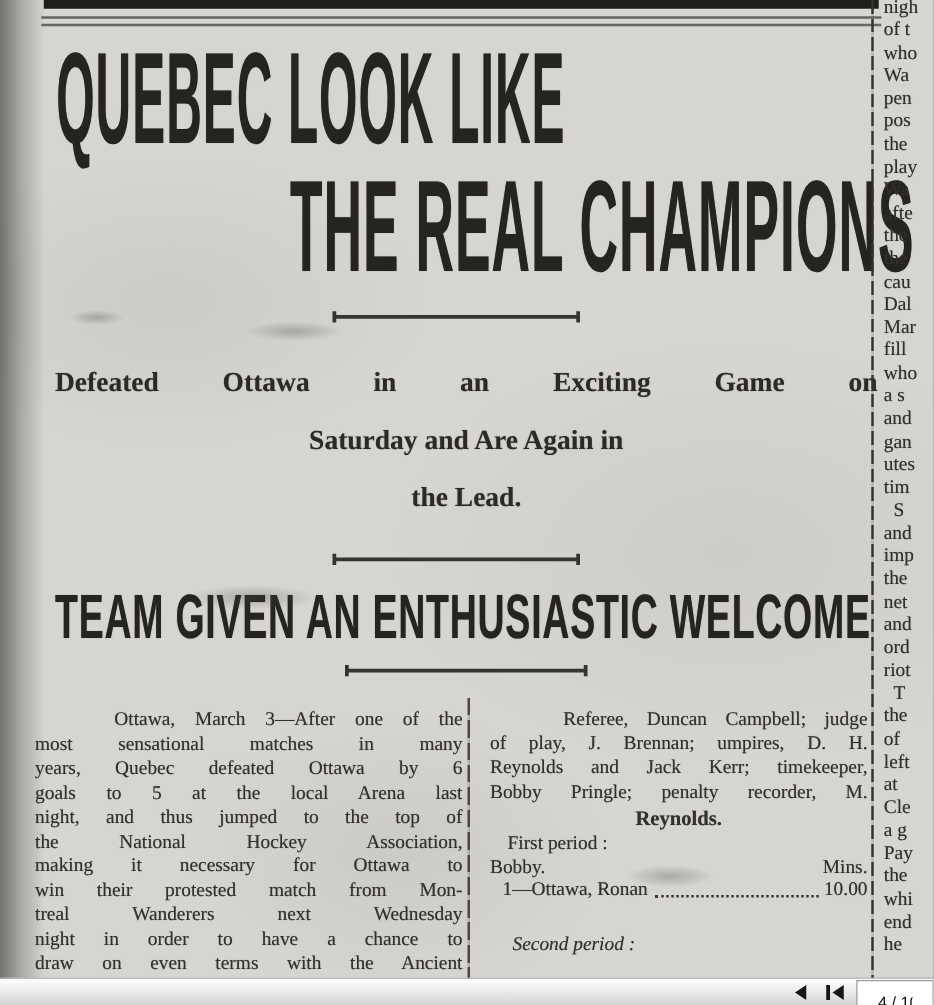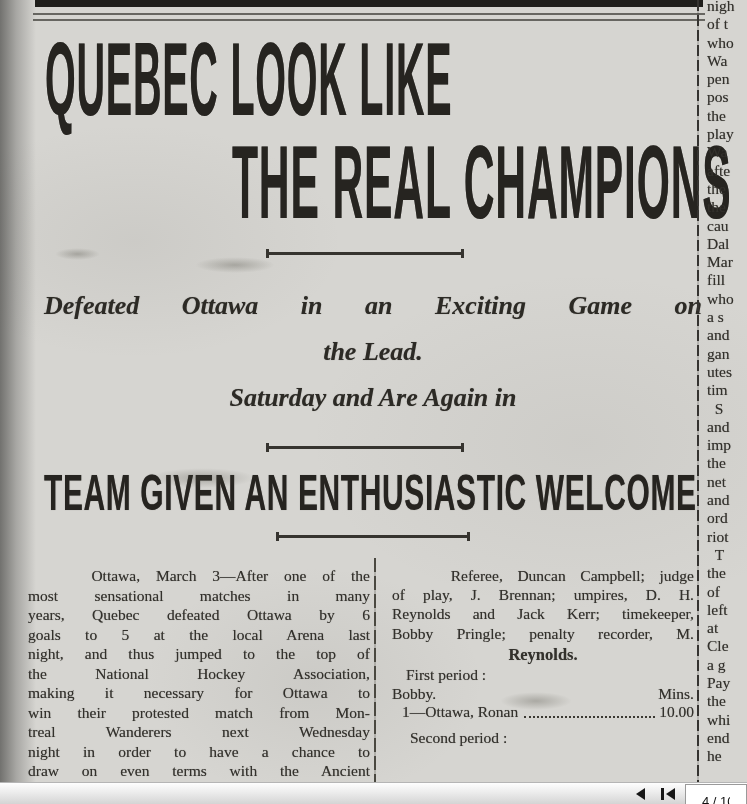--- a/index.html
+++ b/index.html
@@ -30,33 +30,33 @@
   .hl3{left:44px;top:468px;font-size:50px;transform:scale(.60,1);letter-spacing:1px;}
   
   .srule{position:absolute;height:3px;background:#36342f;}
   .srule::before,.srule::after{content:"";position:absolute;top:-3px;width:3px;height:9px;background:#36342f;}
   .srule::before{left:-1px;} .srule::after{right:-1px;}
   .srule.s1{left:267px;top:252px;width:196px;}
   .srule.s2{left:267px;top:446px;width:196px;}
   .srule.s3{left:277px;top:535px;width:192px;}
   
   .subhead{position:absolute;left:44px;top:283px;width:658px;
-    font-size:26px;font-weight:700;line-height:46px;color:#2c2a25;
-    text-shadow:0 0 1px rgba(44,42,37,.4);font-style:italic;}
+    font-size:22px;font-weight:700;line-height:46px;color:#2c2a25;
+    text-shadow:0 0 1px rgba(44,42,37,.4);}
   .subhead .j{text-align:justify;text-align-last:justify;}
   .subhead .c{text-align:center;}
   
   .bodycol{position:absolute;font-size:15.5px;line-height:19.5px;color:#33312c;
     text-shadow:0 0 .7px rgba(50,48,44,.55);}
   .leftcol{left:28px;top:566px;width:342px;}
   .midcol{left:392px;top:566px;width:302px;line-height:19.2px;}
   .jline{text-align:justify;text-align-last:justify;}
   .summary-h{text-align:center;font-weight:700;font-size:16.5px;margin-top:2px;line-height:20px;}
   .period{padding-left:14px;line-height:19.5px;}
-  .period.second{padding-left:18px;margin-top:6px;}
+  .period.second{padding-left:18px;margin-top:24px;font-style:italic;}
   .score-header{display:flex;justify-content:space-between;line-height:19px;}
   .goal-row{display:flex;align-items:flex-end;line-height:18.6px;padding-left:10px;white-space:nowrap;}
   .goal-label{flex:none;}
   .leader{flex:1;border-bottom:2px dotted #3b3932;margin:0 4px 4px 6px;min-width:20px;}
   .goal-mins{flex:none;}
   
   .vrule-mid{position:absolute;left:374px;top:558px;width:2px;height:225px;
     background:repeating-linear-gradient(180deg,#4a4840 0 14px, rgba(74,72,64,.25) 14px 18px);}
   .vrule-right{position:absolute;left:697px;top:0;width:2px;height:783px;
     background:repeating-linear-gradient(180deg,#353330 0 11px, rgba(53,51,48,.2) 11px 15px);}
@@ -94,22 +94,22 @@
   <div class="dbl-rule r1"></div>
   <div class="dbl-rule r2"></div>
 
   <div class="hl hl1">QUEBEC LOOK LIKE</div>
   <div class="hl hl2">THE REAL CHAMPIONS</div>
 
   <div class="srule s1"></div>
 
   <div class="subhead">
     <div class="j">Defeated Ottawa in an Exciting Game on</div>
+    <div class="c">Saturday and Are Again in</div>
     <div class="c">the Lead.</div>
-    <div class="c">Saturday and Are Again in</div>
   </div>
 
   <div class="srule s2"></div>
 
   <div class="hl hl3">TEAM GIVEN AN ENTHUSIASTIC WELCOME</div>
 
   <div class="srule s3"></div>
 
   <div class="bodycol leftcol">
 

